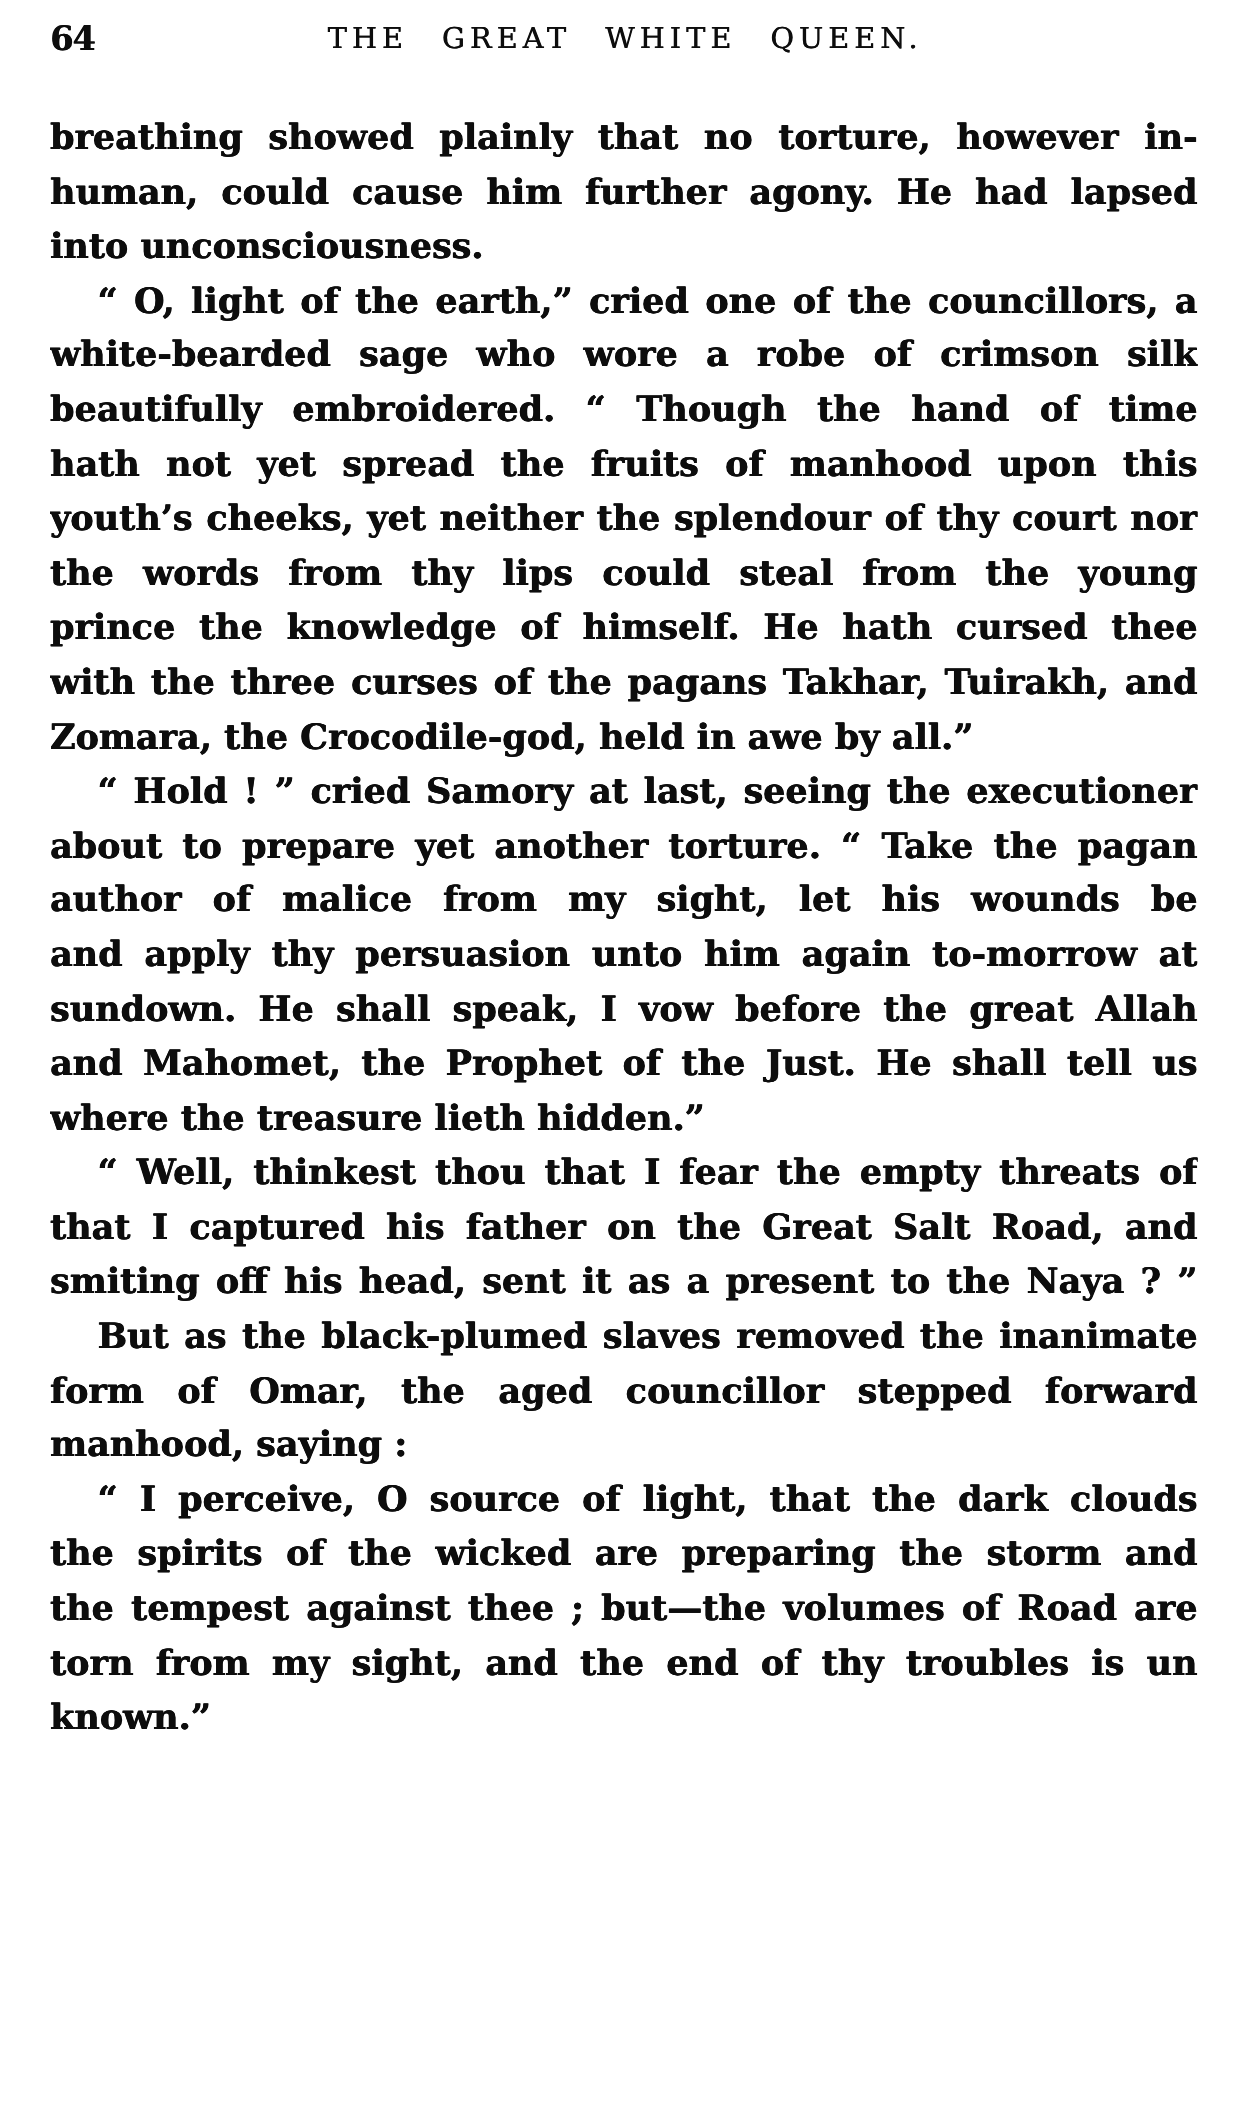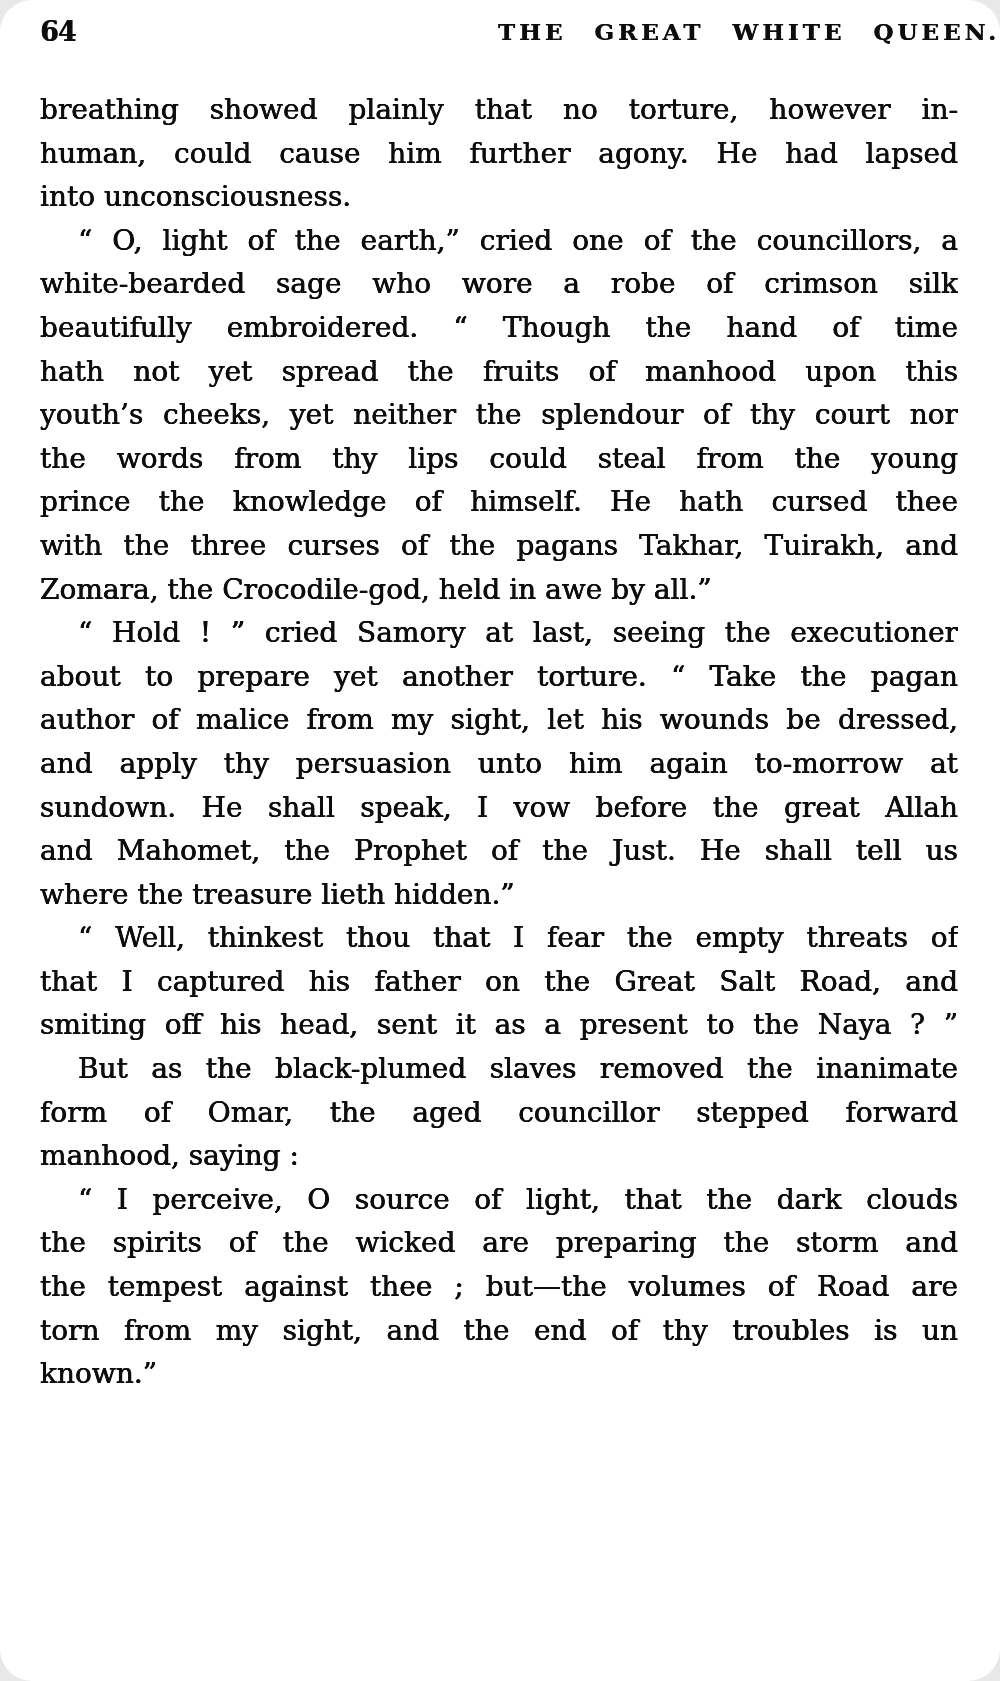--- a/index.html
+++ b/index.html
@@ -4,30 +4,29 @@
 <style>
   html, body { margin: 0; padding: 0; background: #e8e8e8; }
   .page {
     position: relative;
     width: 1000px;
     height: 1681px;
     background: #ffffff;
     font-family: "DejaVu Serif", serif;
     color: #0d0d0d;
     overflow: hidden;
-    border-radius: 32px;
   }
   .running-header {
     position: absolute;
     top: 18px;
     left: 0;
     width: 100%;
-    text-align: right;
+    text-align: center;
     font-size: 23px;
-    font-weight: 700;
+    font-weight: 400;
     letter-spacing: 4px;
     word-spacing: 16px;
     text-shadow: 0.4px 0 0 currentColor;
   }
   .page-number {
     position: absolute;
     top: 16px;
     left: 40px;
     font-size: 27px;
     font-weight: 700;
@@ -36,21 +35,21 @@
   }
   .body-text {
     position: absolute;
     left: 40px;
     top: 88px;
     width: 918px;
     font-size: 28px;
     line-height: 43.6px;
     text-shadow: 0.35px 0 0 currentColor, -0.25px 0 0 currentColor;
   }
-  .para { margin: 0; padding: 0; }
+  .para { margin: 0; padding: 0; font-weight: bold; }
   .line {
     height: 43.6px;
     overflow: hidden;
     text-align: justify;
     text-align-last: justify;
   }
   .line.last {
     text-align: right;
     text-align-last: left;
   }

